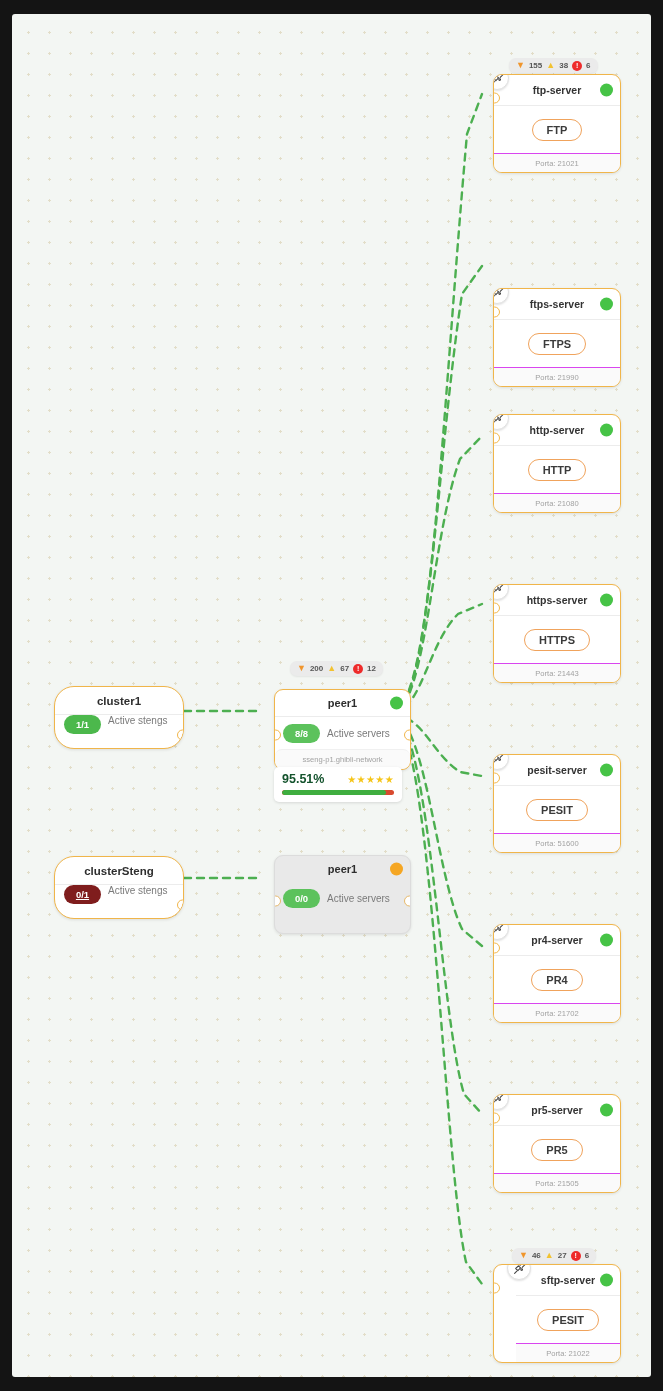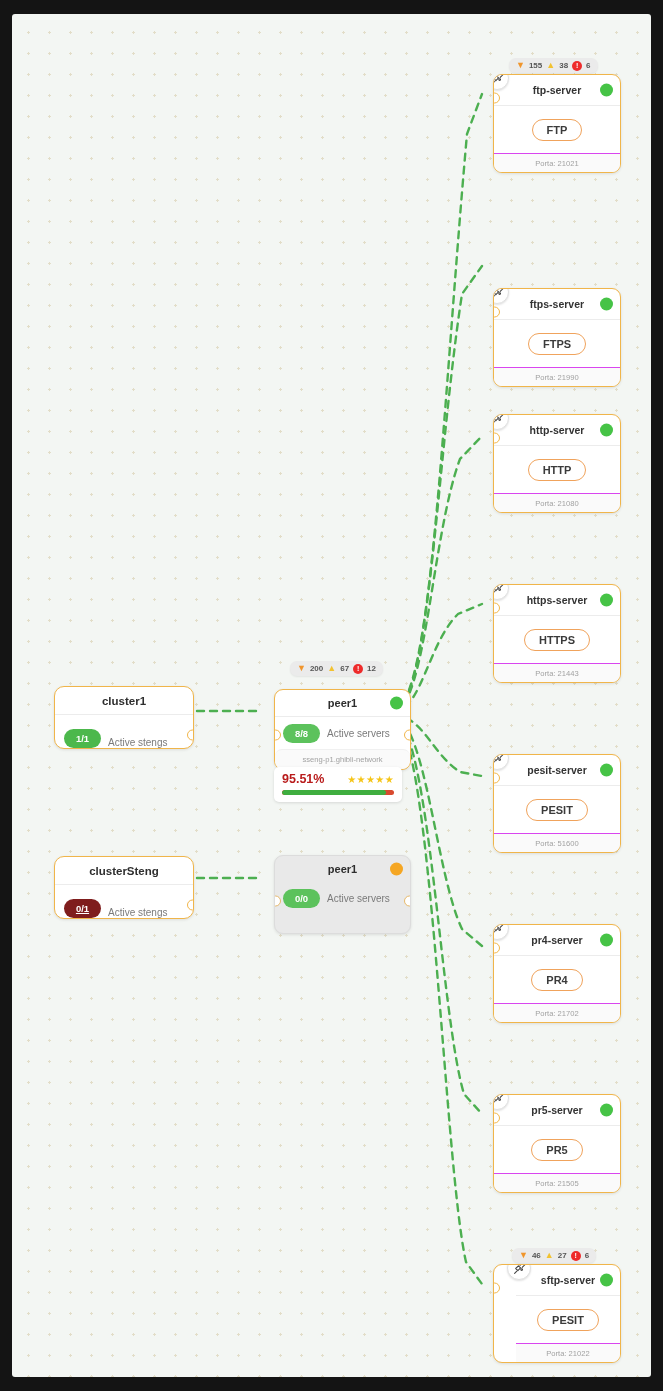--- a/index.html
+++ b/index.html
@@ -9,25 +9,25 @@
   #canvas{position:absolute;left:12px;top:14px;width:639px;height:1363px;
     background-color:#f3f6f3;border-radius:3px;overflow:hidden;
     background-image:radial-gradient(#e2ddc8 1.1px, transparent 1.2px);
     background-size:21px 21px;background-position:6px 8px;}
 
   #edges{position:absolute;left:0;top:0;width:639px;height:1363px;}
 
   .node{position:absolute;box-sizing:border-box;}
 
   
-  .cluster{width:140px;background:#fff;border:1.6px solid #f0b54a;border-radius:10px;
+  .cluster{width:130px;background:#fff;border:1.6px solid #f0b54a;border-radius:20px;
     box-shadow:0 1px 3px rgba(0,0,0,.10);overflow:hidden;}
   .cluster .chead{height:27px;display:flex;align-items:center;justify-content:center;
     font-size:11.5px;font-weight:bold;color:#2e2e2e;border-bottom:1px solid #ececec;}
-  .cluster .cbody{height:33px;display:flex;align-items:flex-end;gap:7px;padding:0 9px;}
+  .cluster .cbody{height:33px;display:flex;align-items:flex-start;gap:7px;padding:0 9px;}
   .pill{min-width:27px;height:19px;border-radius:10px;display:flex;align-items:center;
     justify-content:center;font-size:9.5px;font-weight:bold;color:#fff;padding:0 5px;}
   .pill.green{background:#4cb84c;}
   .pill.orange{background:#7f1d1d;text-decoration:underline;}
   .pill.greenlite{background:#5cc25c;}
   .slabel{font-size:10px;color:#7a7a7a;white-space:nowrap;}
 
   
   .peer{width:137px;border-radius:9px;box-shadow:0 1px 3px rgba(0,0,0,.10);overflow:hidden;margin-top:12px;}
   .peer.active{background:#fff;border:1.6px solid #f0b54a;}
@@ -53,21 +53,21 @@
   .arr.down{color:#f0952c;}
   .arr.up{color:#f2c230;}
   .errdot{width:10px;height:10px;border-radius:50%;background:#ee2b2b;
     display:inline-flex;align-items:center;justify-content:center;
     color:#fff;font-size:7px;font-weight:bold;}
 
   
   .rating{position:absolute;width:128px;background:#fff;border-radius:5px;
     box-shadow:0 1px 3px rgba(0,0,0,.12);padding:5px 8px 7px;box-sizing:border-box;}
   .rating .rtop{display:flex;align-items:center;justify-content:space-between;}
-  .rating .rpct{font-size:12.5px;font-weight:bold;color:#b91c1c;}
+  .rating .rpct{font-size:12.5px;font-weight:bold;color:#14532d;}
   .rating .stars{font-size:10px;color:#f5c518;letter-spacing:.4px;}
   .rating .bar{margin-top:4px;height:5px;border-radius:3px;background:#d84a2f;overflow:hidden;}
   .rating .barfill{height:100%;background:#3fae3f;border-radius:3px;}
 
   
   .server{width:128px;background:#fff;border:1.6px solid #f0b54a;border-radius:9px;
     box-shadow:0 1px 3px rgba(0,0,0,.10);overflow:hidden;}
   .server .shead{height:30px;display:flex;align-items:center;justify-content:center;
     position:relative;font-size:10.5px;font-weight:bold;color:#333;border-bottom:1px solid #ececec;}
   .server .sbody{height:47px;display:flex;align-items:center;justify-content:center;}

